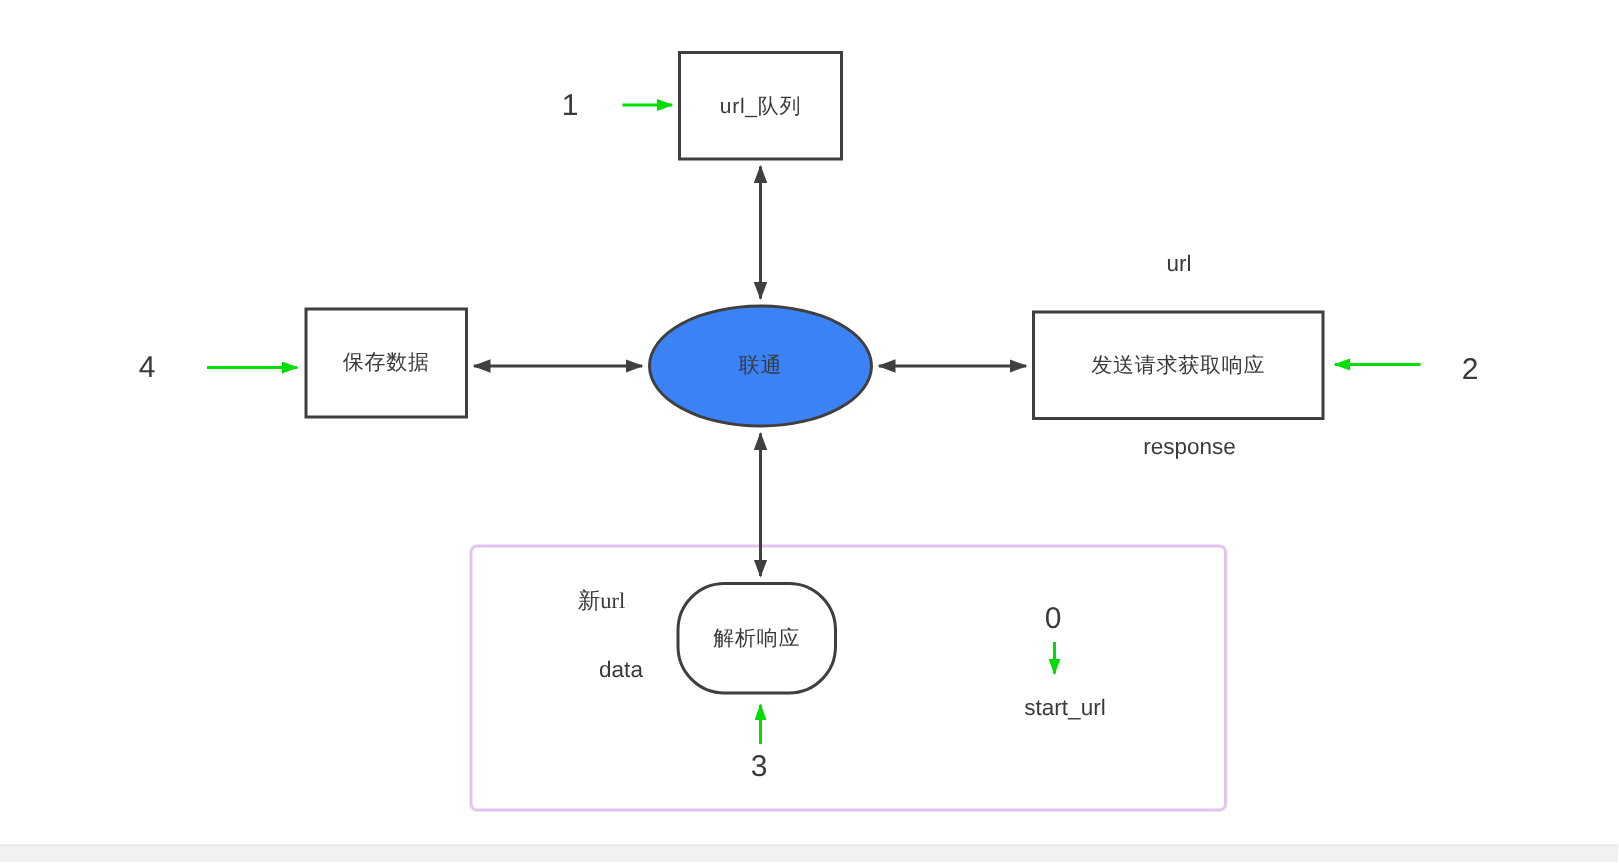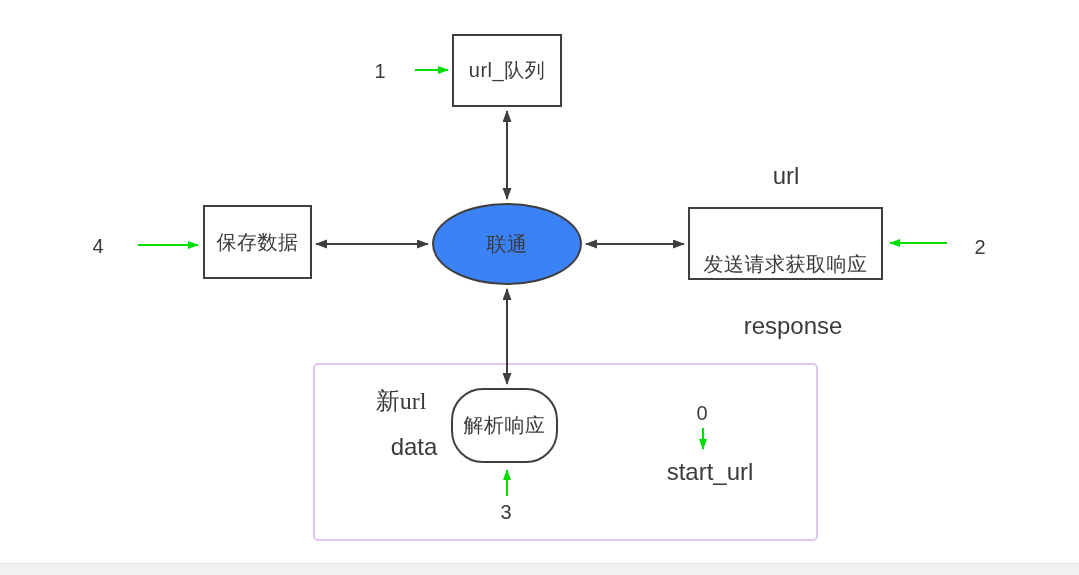--- a/index.html
+++ b/index.html
@@ -6,47 +6,47 @@
   #stage{
     position:relative;width:1079px;height:575px;overflow:hidden;
     background:#ffffff;color:#3a3a3a;
     font-family:"Liberation Sans","DejaVu Sans",sans-serif;
   }
   #wires{position:absolute;left:0;top:0;width:1079px;height:575px;z-index:2;}
   .node{
     position:absolute;z-index:3;box-sizing:border-box;
     border:2px solid #3f3f3f;background:#ffffff;
     display:flex;align-items:center;justify-content:center;
-    font-size:20px;letter-spacing:0.5px;color:#3a3a3a;
+    font-size:14px;letter-spacing:0.5px;color:#3a3a3a;
   }
   .node-queue{left:452px;top:34px;width:110px;height:73px;}
   .node-save{left:203px;top:205px;width:109px;height:74px;}
-  .node-request{left:688px;top:207px;width:195px;height:73px;align-items:flex-end;}
+  .node-request{left:688px;top:207px;width:195px;height:73px;}
   .node-parse{left:451px;top:388px;width:107px;height:75px;border-radius:32px;}
   .node-hub{
     left:432px;top:203px;width:150px;height:82px;
     border-radius:50%;background:#3b82f6;
   }
   .group-rect{
     position:absolute;z-index:1;box-sizing:border-box;
     left:313px;top:363px;width:505px;height:178px;
     border:2px solid #e2c4ee;border-radius:5px;background:#ffffff;
   }
   .lbl{
     position:absolute;z-index:3;transform:translate(-50%,-50%);
-    white-space:nowrap;font-size:24px;color:#3a3a3a;
+    white-space:nowrap;font-size:15px;color:#3a3a3a;
   }
   .num{font-size:20px;}
   .lbl-1{left:380px;top:71px;}
   .lbl-4{left:98px;top:246px;}
   .lbl-2{left:980px;top:247px;}
   .lbl-3{left:506px;top:512px;}
   .lbl-0{left:702px;top:413px;}
   .lbl-url{left:786px;top:176px;}
-  .lbl-response{left:793px;top:298px;margin-top:28px;}
+  .lbl-response{left:793px;top:298px;}
   .lbl-newurl{left:401px;top:401px;font-family:Liberation Serif, serif;}
   .lbl-data{left:414px;top:447px;}
   .lbl-starturl{left:710px;top:472px;}
   .bottom-bar{
     position:absolute;z-index:4;left:0;top:563px;width:1079px;height:12px;
     background:#f1f1f1;border-top:1px solid #e7e7e7;box-sizing:border-box;
   }
   .dark-line{stroke:#3f3f3f;stroke-width:2;}
   .green-line{stroke:#00dd00;stroke-width:2;}
 </style>

